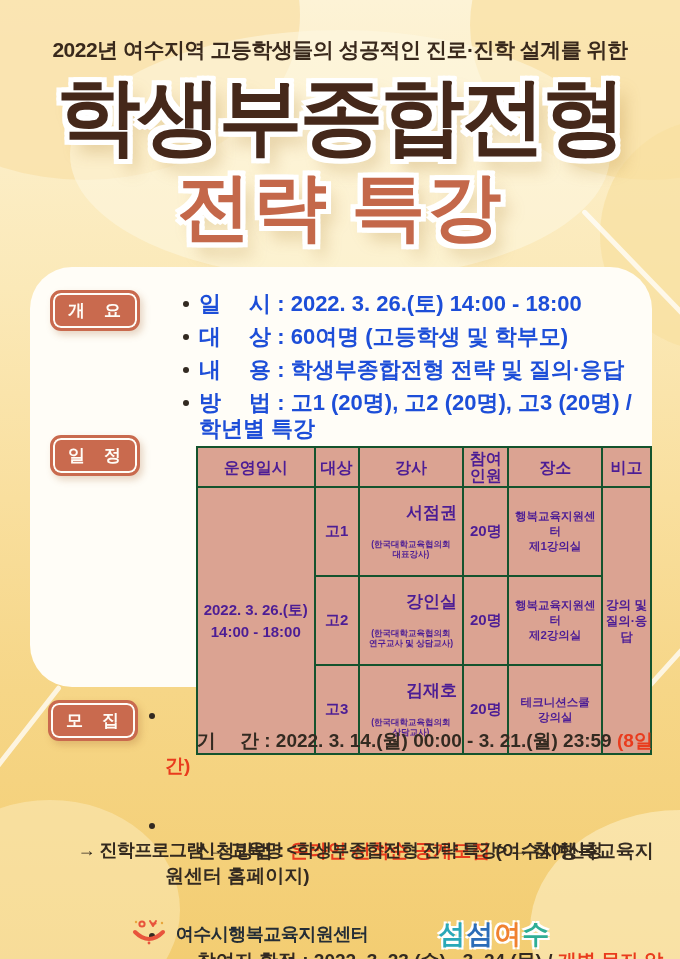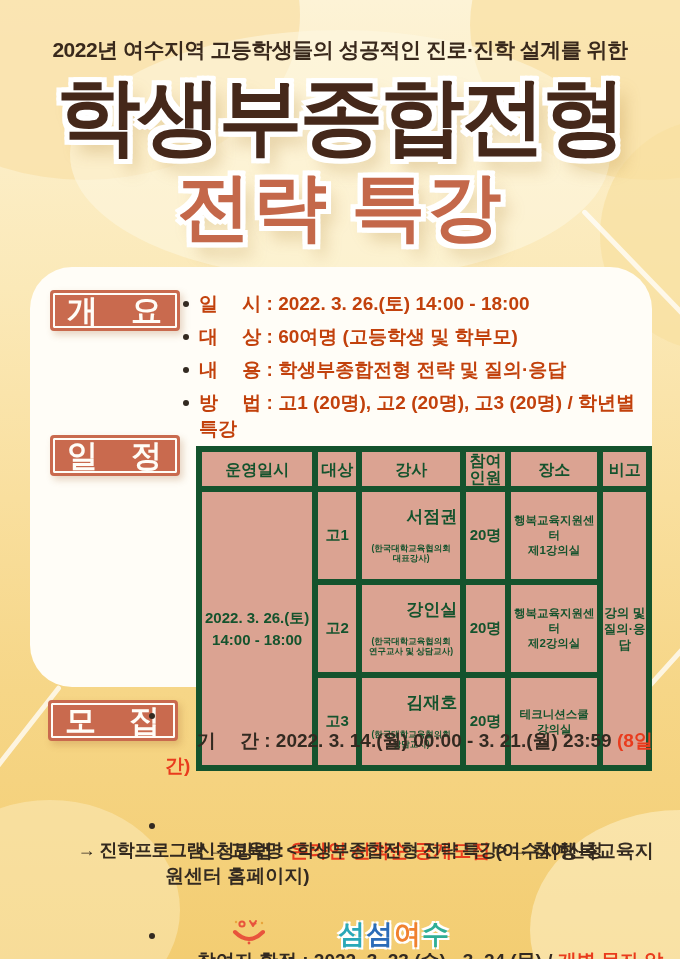--- a/index.html
+++ b/index.html
@@ -44,44 +44,44 @@
   }
 
   .panel{
     position:absolute; left:30px; top:267px; width:622px; height:420px;
     background:#fffdf7; border-radius:42px;
   }
 
   .badge{
     position:absolute; display:flex; align-items:center; justify-content:center;
     min-width:90px; height:41px; padding:0 14px;
-    background:#c96a4e; border:3px solid #c96a4e; border-radius:4px;
+    background:#c96a4e; border:3px solid #c96a4e; border-radius:11px;
     box-shadow: inset 0 0 0 2px #fffdf7, 3px 4px 7px rgba(160,95,45,.25);
-    color:#fffdf7; font-size:31px; font-weight:bold; letter-spacing:1px;
+    color:#fffdf7; font-size:17px; font-weight:bold; letter-spacing:1px;
     white-space:pre;
   }
   .badge-overview{ left:20px; top:23px; }
   .badge-schedule{ left:20px; top:168px; }
   .badge-recruit{ position:absolute; left:48px; top:700px; }
 
   .ov-list{ position:absolute; left:152px; top:24px; width:460px; }
   .ov-item{
     position:relative; padding-left:17px; margin-bottom:7px;
-    font-size:19px; font-weight:bold; color:#c2410c; line-height:26px; white-space:pre-wrap;
+    font-size:22px; font-weight:bold; color:#1d4ed8; line-height:26px; white-space:pre-wrap;
   }
   .ov-item::before{
     content:""; position:absolute; left:1px; top:10px; width:6px; height:6px;
     border-radius:50%; background:#332a21;
   }
 
   .sched-table{
     position:absolute; left:166px; top:179px; border-collapse:collapse;
   }
   .sched-table th,.sched-table td{
-    background:#dba392; border:6px solid #14532d; color:#14532d;
+    background:#dba392; border:2px solid #14532d; color:#4c1d95;
     text-align:center; vertical-align:middle; white-space:pre-line; font-weight:bold;
   }
   .sched-table th{ font-size:16px; height:40px; line-height:17px; }
   .sched-table td{ font-size:14px; }
   .td-datetime{ font-size:15px !important; line-height:22px; }
   .td-grade{ font-size:15px !important; }
   .td-count{ font-size:15px !important; }
   .td-place{ font-size:11.5px !important; line-height:15px; }
   .td-note{ font-size:12.5px !important; line-height:16px; }
   .lect-name{ display:block; font-size:17px; line-height:18px;padding-left:41px; }
@@ -227,19 +227,20 @@
       <span>
         <svg width="38" height="30" viewBox="0 0 38 30">
           <path d="M5 15 Q19 29 33 15" fill="none" stroke="#e8543c" stroke-width="4" stroke-linecap="round"></path>
           <circle cx="12" cy="7" r="2.6" fill="none" stroke="#e8543c" stroke-width="2"></circle>
           <path d="M20 4 l3 5 M23 9 l3 -5 M21.5 6.5 l4 0" stroke="#e8543c" stroke-width="2" fill="none" stroke-linecap="round"></path>
           <circle cx="6" cy="5" r="1.2" fill="#e8a53c"></circle>
           <circle cx="32" cy="6" r="1.2" fill="#e8a53c"></circle>
           <circle cx="19" cy="26" r="1.4" fill="#e8543c"></circle>
         </svg>
       </span>
+      <span class="org-logo-text">여수시행복교육지원센터</span>
     </div>
     <div class="brand-logo">
       <span class="bc0">섬</span><span class="bc1">섬</span><span class="bc2">여</span><span class="bc3">수</span>
     </div>
   </div>
 
 </div>
 
 </body></html>

